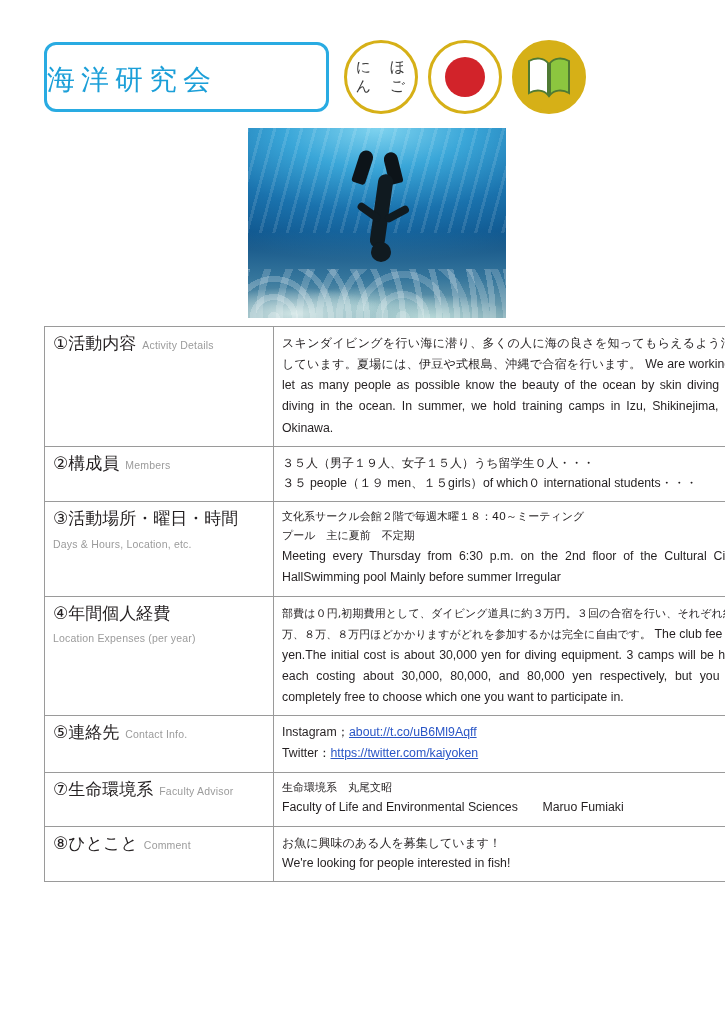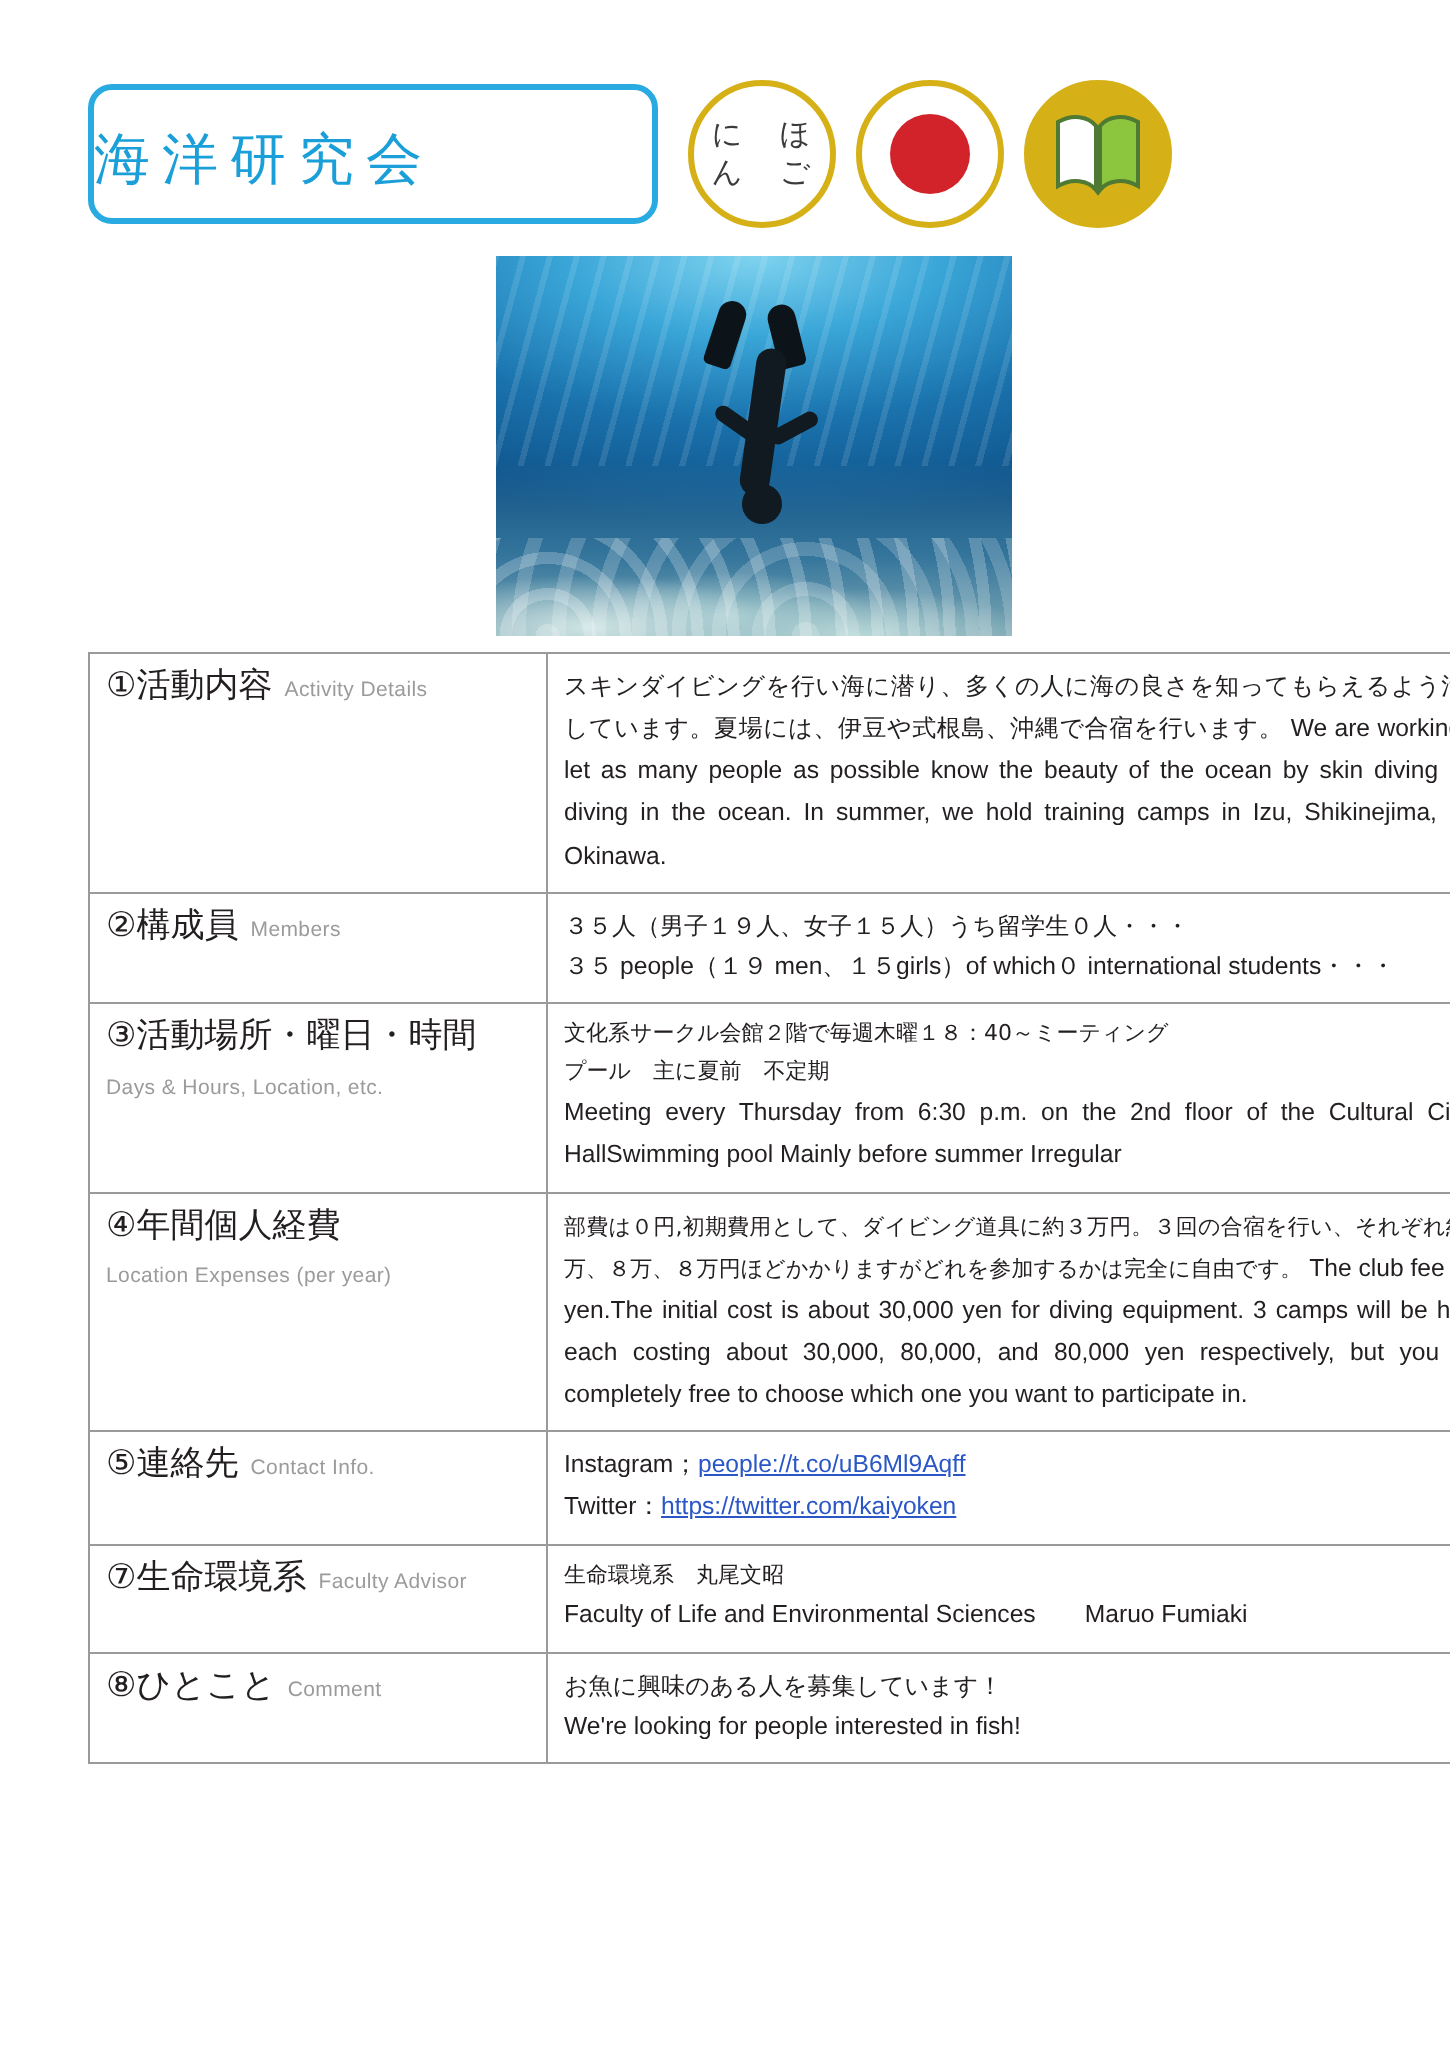--- a/index.html
+++ b/index.html
@@ -365,21 +365,21 @@
       </tr>
 
       <tr>
         <td class="label">
           <div class="lbl-wrap">
             <span class="lbl-ja">⑤</span><span class="lbl-ja">連絡先</span><span class="lbl-en">Contact Info.</span>
           </div>
         </td>
         <td class="content">
           <p class="nowrapline">
-            <span class="en">Instagram；</span><a class="link" href="#">people://t.co/uB6Ml9Aqff</a>
+            <span class="en">Instagram；</span><a class="link" href="#">about://t.co/uB6Ml9Aqff</a>
           </p>
           <p class="nowrapline">
             <span class="en">Twitter：</span><a class="link" href="#">https://twitter.com/kaiyoken</a>
           </p>
         </td>
       </tr>
 
 
       <tr>
         <td class="label">

